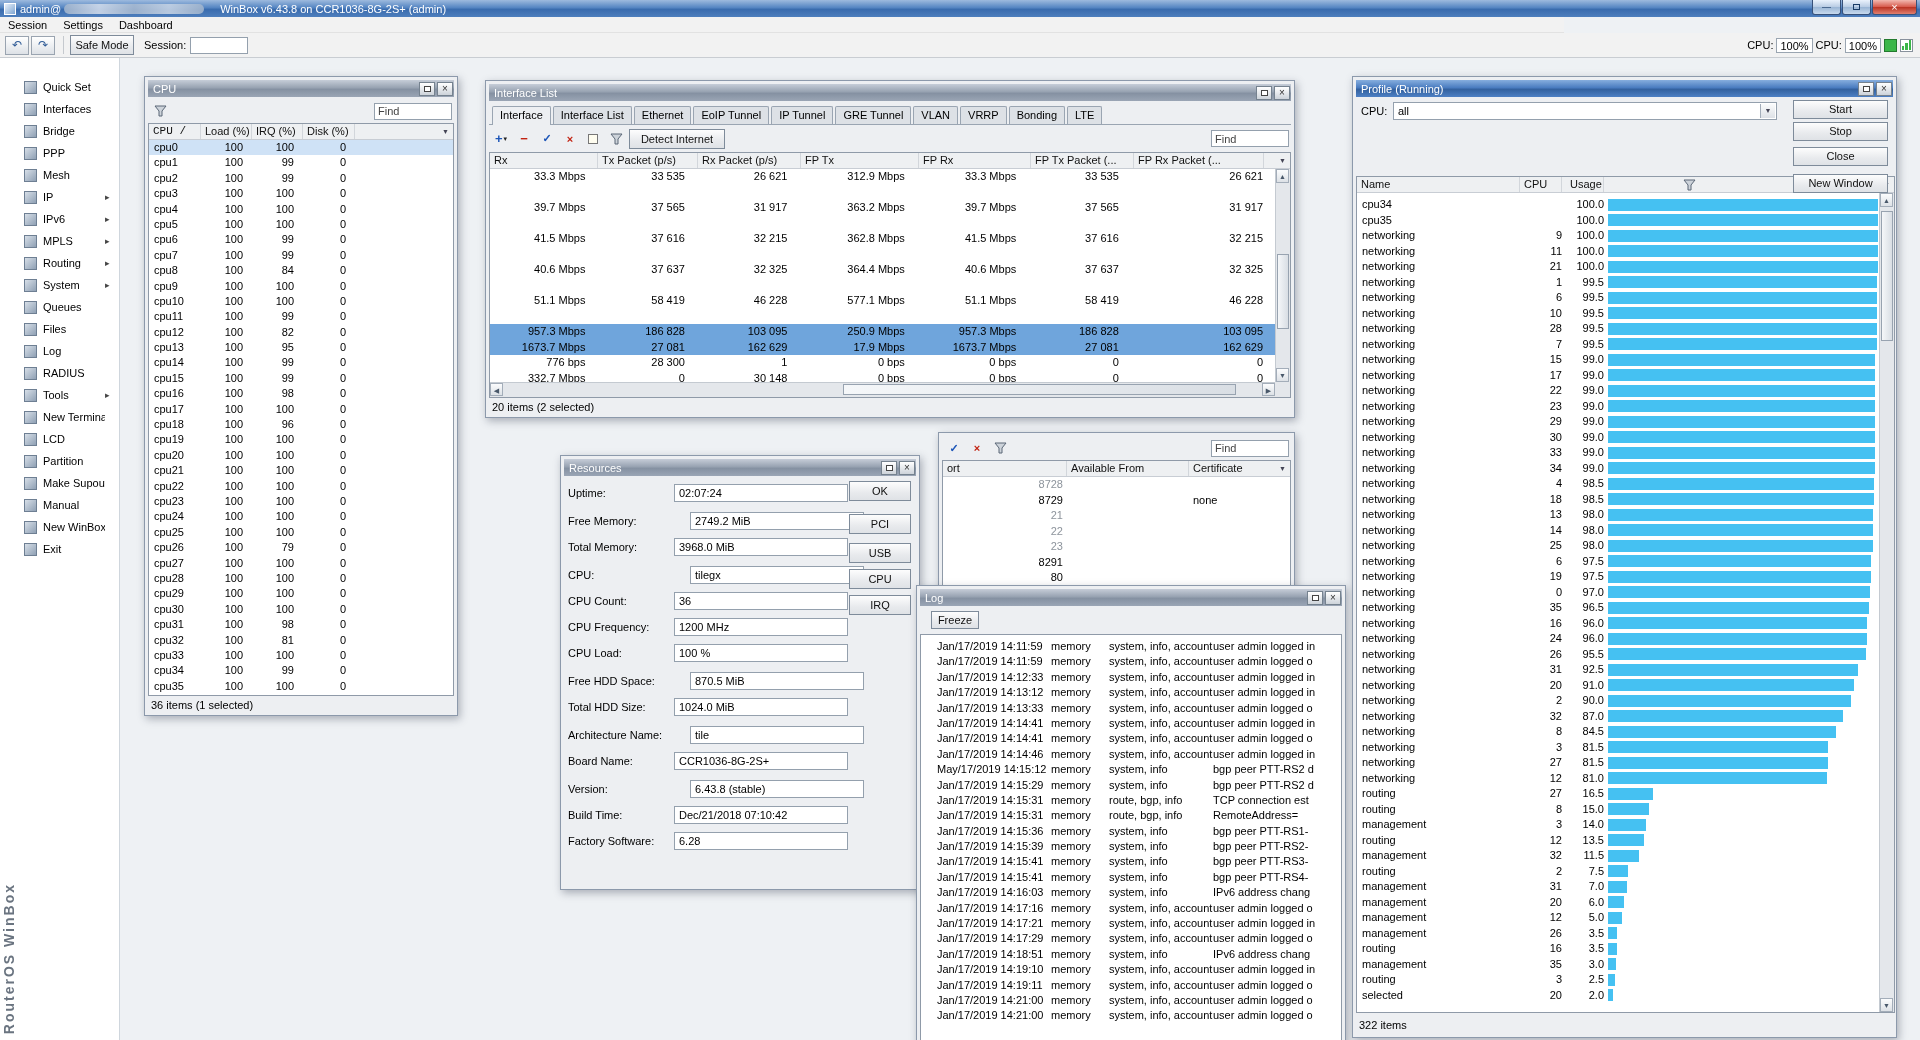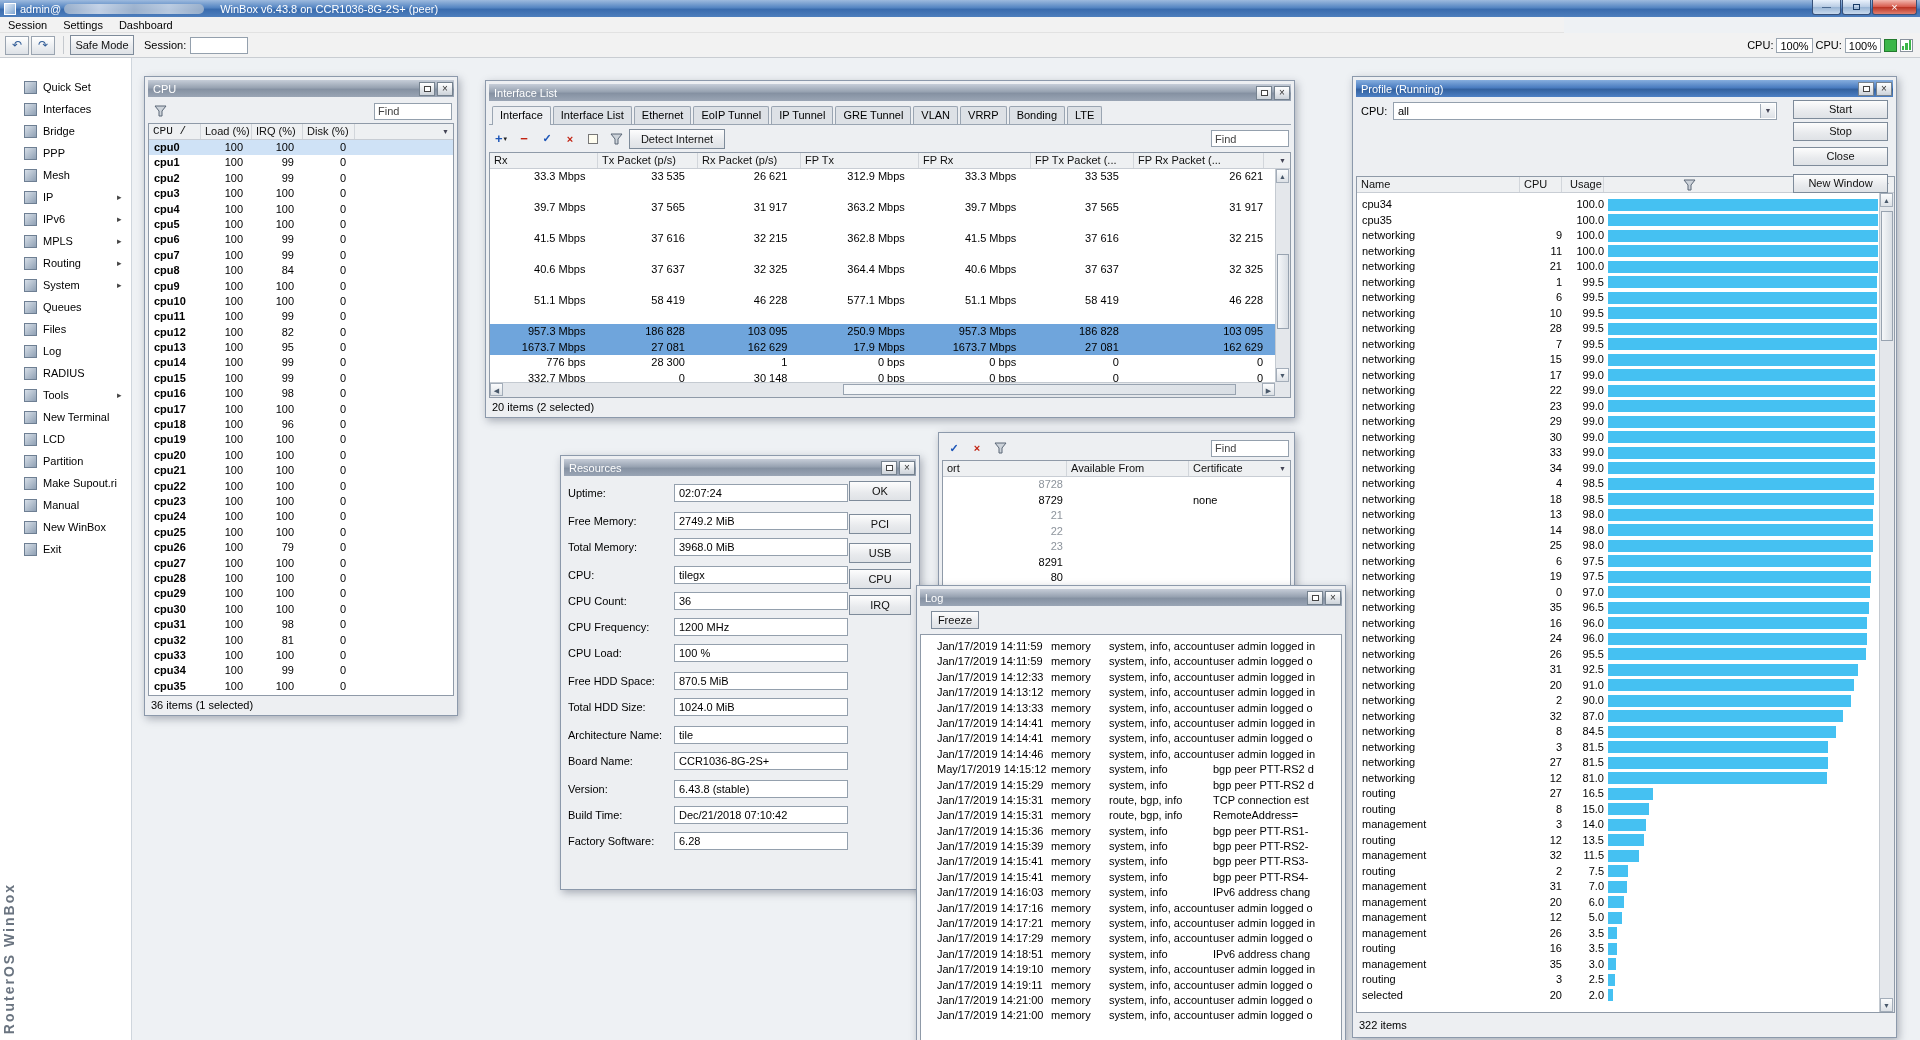--- a/index.html
+++ b/index.html
@@ -43,21 +43,21 @@
   .tin { background:#fff; border:1px solid #94a0ad; height:17px; padding:0 3px; color:#222; }
   .session-in { width:58px; }
   .tb-right { margin-left:auto; display:flex; align-items:center; gap:3px; margin-right:2px; }
   .ind-val { border:1px solid #9aa5b1; background:#fff; padding:0 3px; height:15px; line-height:14px; display:inline-block; }
   .ic-green { width:13px; height:13px; background:#3cb649; border:1px solid #237a2e; }
   .ic-chart { width:13px; height:13px; background:#fff; border:1px solid #88919c;
     display:flex; align-items:flex-end; gap:1px; padding:1px; }
   .ic-chart i { display:block; width:3px; background:#3cb649; }
 
   .client { position:absolute; left:0; top:58px; width:1920px; height:982px; background:#eef1f4; }
-  .leftpanel { position:absolute; left:0; top:58px; width:132px; height:982px;
+  .leftpanel { position:absolute; left:0; top:58px; width:120px; height:982px;
     background:#fff; border-right:1px solid #cfd6dd; z-index:0; }
   .brand { position:absolute; left:1px; bottom:6px; writing-mode:vertical-rl; transform:rotate(180deg);
     font-size:14px; font-weight:bold; letter-spacing:2px; color:#6a7480; }
   .side-items { margin-left:22px; padding-top:18px; }
   .side-item { height:22px; display:flex; align-items:center; padding-left:2px; }
   .side-icon { width:13px; height:13px; flex:none; margin-right:6px;
     background:linear-gradient(135deg,#d7dfe8,#8fa0b4); border:1px solid #6e7f93; }
   .side-label { flex:1; white-space:nowrap; overflow:hidden; }
   .side-arrow { width:14px; color:#444; font-size:9px; }
 
@@ -102,21 +102,21 @@
   .sbh .sbt { top:1px; height:11px; left:45%; width:50%; }
   .sbc { position:absolute; right:0; bottom:0; width:15px; height:15px; background:#e4e7eb; }
 
   
   #cpuWin { left:144px; top:76px; width:314px; height:640px; z-index:3; }
   #cpuWin .lst { height:573px; }
   #cpuWin .hc.w0 { width:52px;font-family:Liberation Mono, monospace; } #cpuWin .hc.w1 { width:51px; }
   #cpuWin .hc.w2 { width:51px; } #cpuWin .hc.w3 { width:52px; }
   .cpur { height:15.4px; line-height:15.4px; }
   .cpur.sel { background:#cfe2f6; }
-  .cpur .q0 { width:52px; padding-left:5px;font-weight:bold; }
+  .cpur .q0 { width:52px; padding-left:5px; }
   .cpur .q1 { width:51px; text-align:right; padding-right:9px; }
   .cpur .q2 { width:51px; text-align:right; padding-right:9px; }
   .cpur .q3 { width:52px; text-align:right; padding-right:9px; }
 
   
   #ifWin { left:485px; top:80px; width:810px; height:338px; z-index:2; }
   .tabs { display:flex; align-items:flex-end; padding:2px 0 0 3px; border-bottom:1px solid #9aa5b2; height:22px; }
   .tab { padding:2px 7px 3px; border:1px solid #9aa5b2; border-bottom:none; background:#dde1e6;
     margin-right:2px; border-radius:2px 2px 0 0; white-space:nowrap; }
   .tab.active { background:#edeff2; margin-bottom:-1px; padding-bottom:4px; z-index:2; }
@@ -141,21 +141,21 @@
   .svcr { height:15.5px; line-height:15.5px; }
   .svcr.dim { color:#8d949c; }
   .svcr .p0 { width:124px; text-align:right; padding-right:4px; }
   .svcr .p1 { width:122px; }
   .svcr .p2 { flex:1; padding-left:4px; }
 
   
   #resWin { left:560px; top:455px; width:360px; height:435px; z-index:4; }
   .res-body { padding:6px 0 0 4px; }
   .res-f { display:flex; margin-bottom:8px; }
-  .res-f.gap { margin-top:10px; }
+  .res-f.gap { margin-top:10px;gap:16px; }
   .res-l { width:96px; margin-right:10px; line-height:18px; white-space:nowrap; }
   .res-v { width:174px; height:18px; border:1px solid #94a0ad; background:#fff;
     padding:0 4px; line-height:16px; white-space:nowrap; overflow:hidden; }
   .res-btns { position:absolute; top:25px; right:8px; width:62px; }
   .res-btns .btn { width:62px; margin-bottom:6px; display:block; }
   .res-btns .btn:nth-child(1) { margin-bottom:13px; }
   .res-btns .btn:nth-child(2) { margin-bottom:9px; }
 
   
   #logWin { left:916px; top:585px; width:430px; height:470px; z-index:5; }
@@ -197,21 +197,21 @@
   #pfWin .sbv .sbt { top:18px; height:130px; }
   #pfWin .wstatus { position:absolute; left:3px; bottom:3px; right:3px; }
 </style>
 </head>
 <body>
 
 <div class="app-titlebar">
   <span class="app-icon"></span>
   <span>admin@</span>
   <span class="redacted"></span>
-  <span class="app-title">WinBox v6.43.8 on CCR1036-8G-2S+ (peer)</span>
+  <span class="app-title">WinBox v6.43.8 on CCR1036-8G-2S+ (admin)</span>
   <div class="cap-btns">
     <div class="cap-btn">—</div>
     <div class="cap-btn">
         <span class="mx"></span>
       </div>
     <div class="cap-btn close">×</div>
   </div>
 </div>
 
 <div class="menubar">

